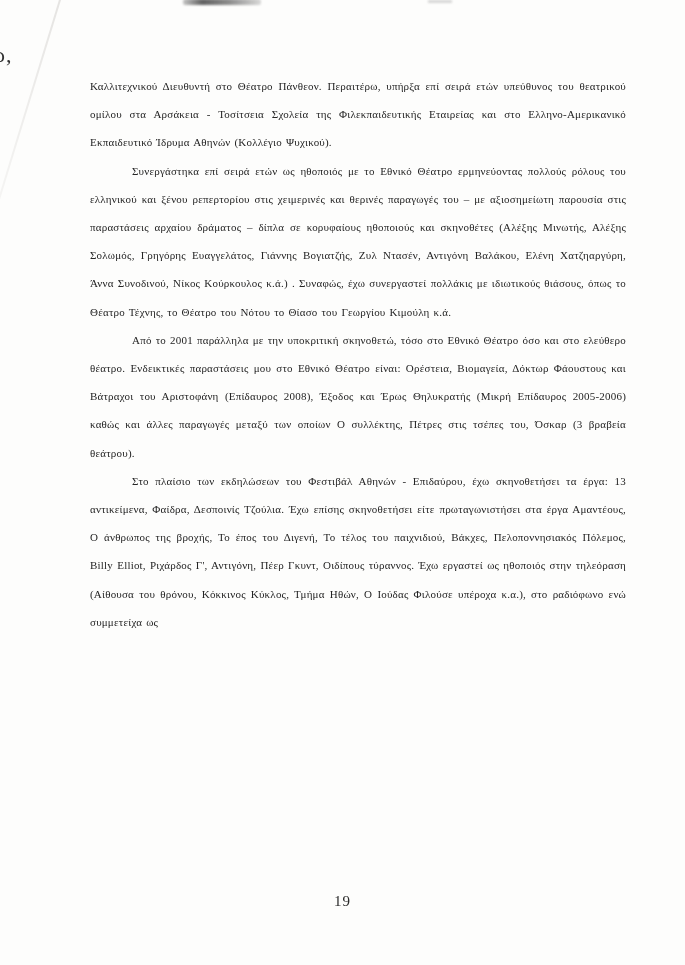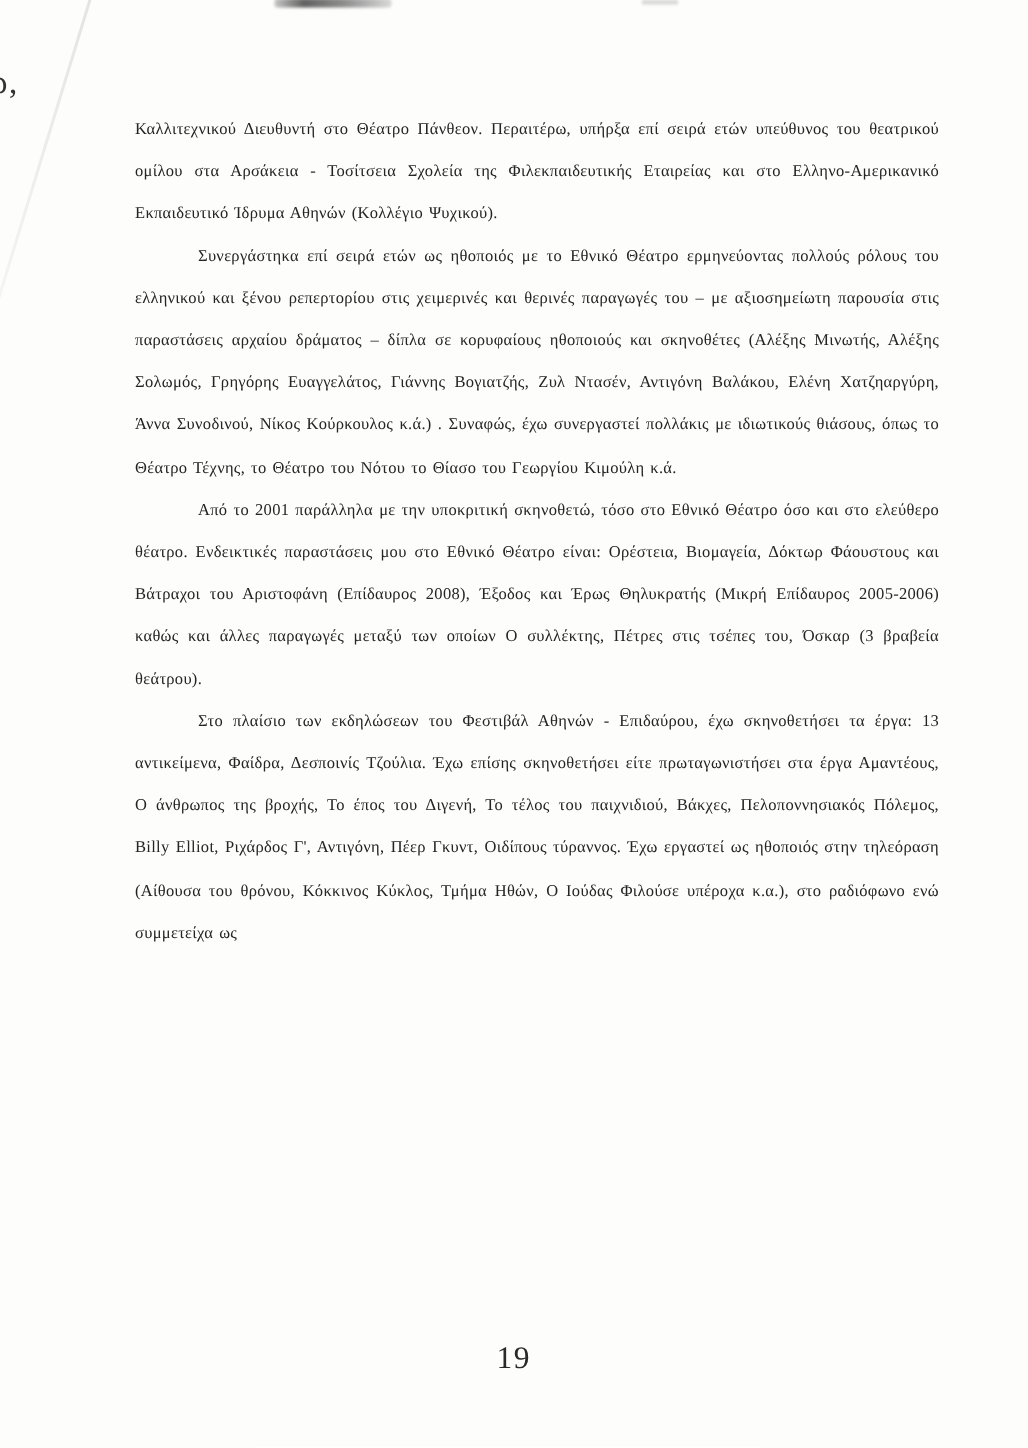--- a/index.html
+++ b/index.html
@@ -69,21 +69,21 @@
     margin: 0;
   }
   .para.indent {
     text-indent: 42px;
   }
   .page-number {
     position: absolute;
     left: 0; top: 893px;
     width: 100%;
     text-align: center;
-    font-size: 21px;
+    font-size: 15px;
     letter-spacing: 1px;
     color: #2a2a2a;
   }
 </style>
 </head>
 <body>
 
 <div class="page">
 
   <div class="smudge-main"></div>

